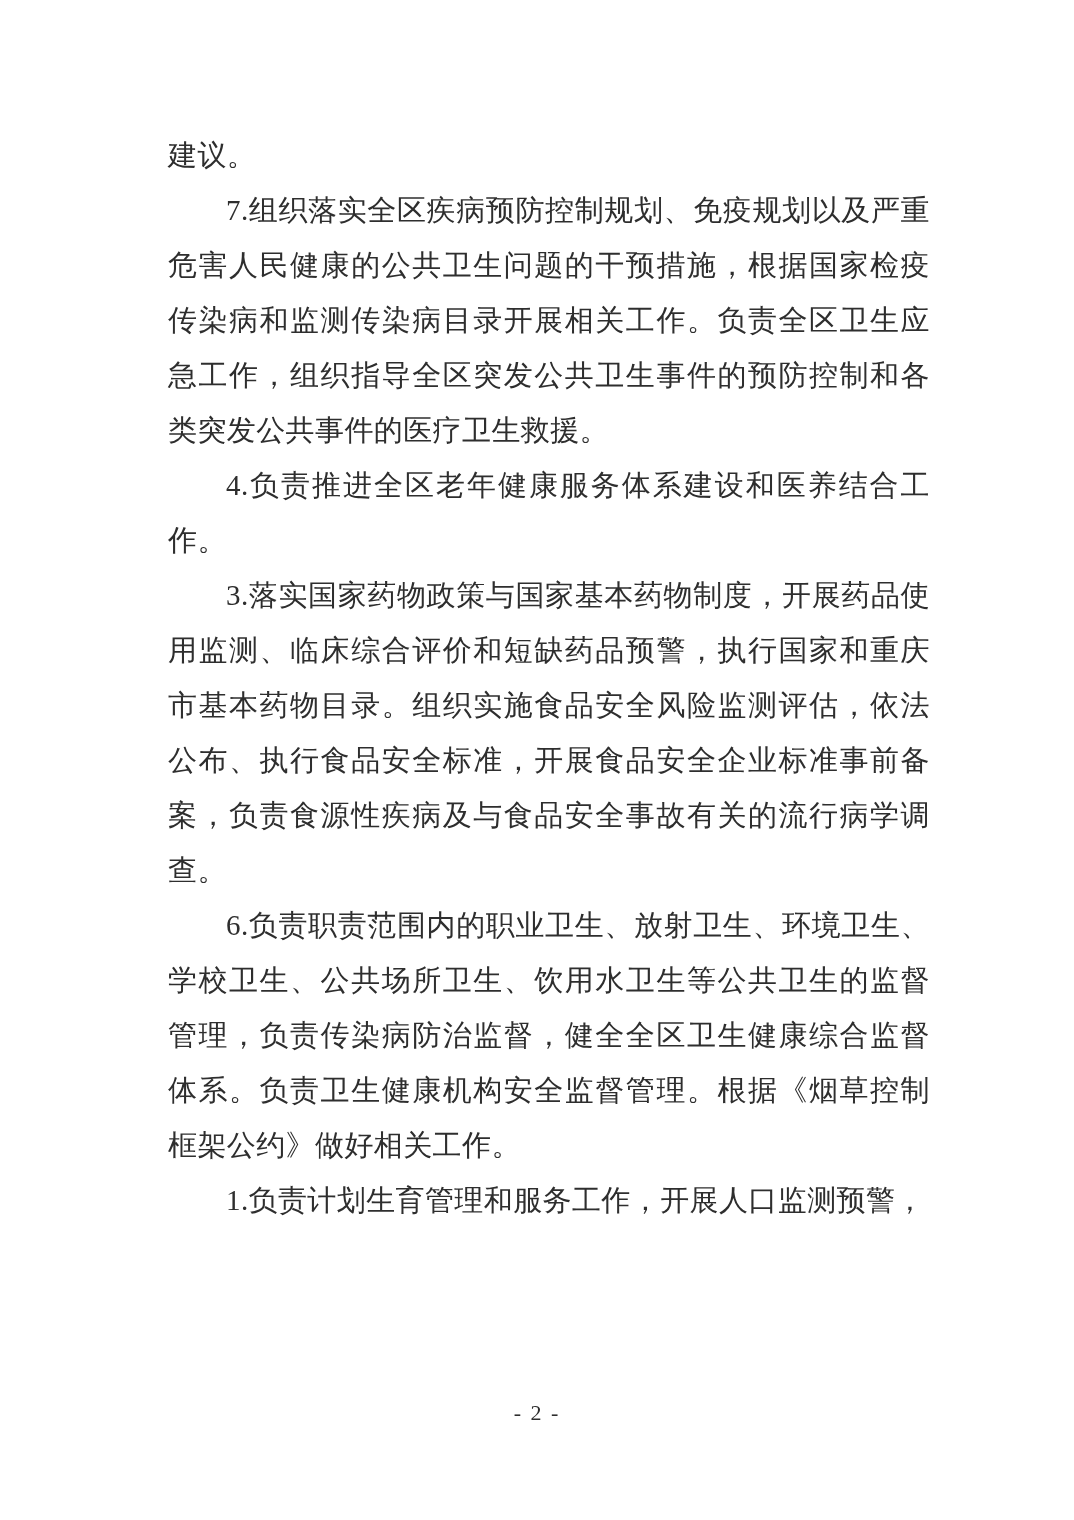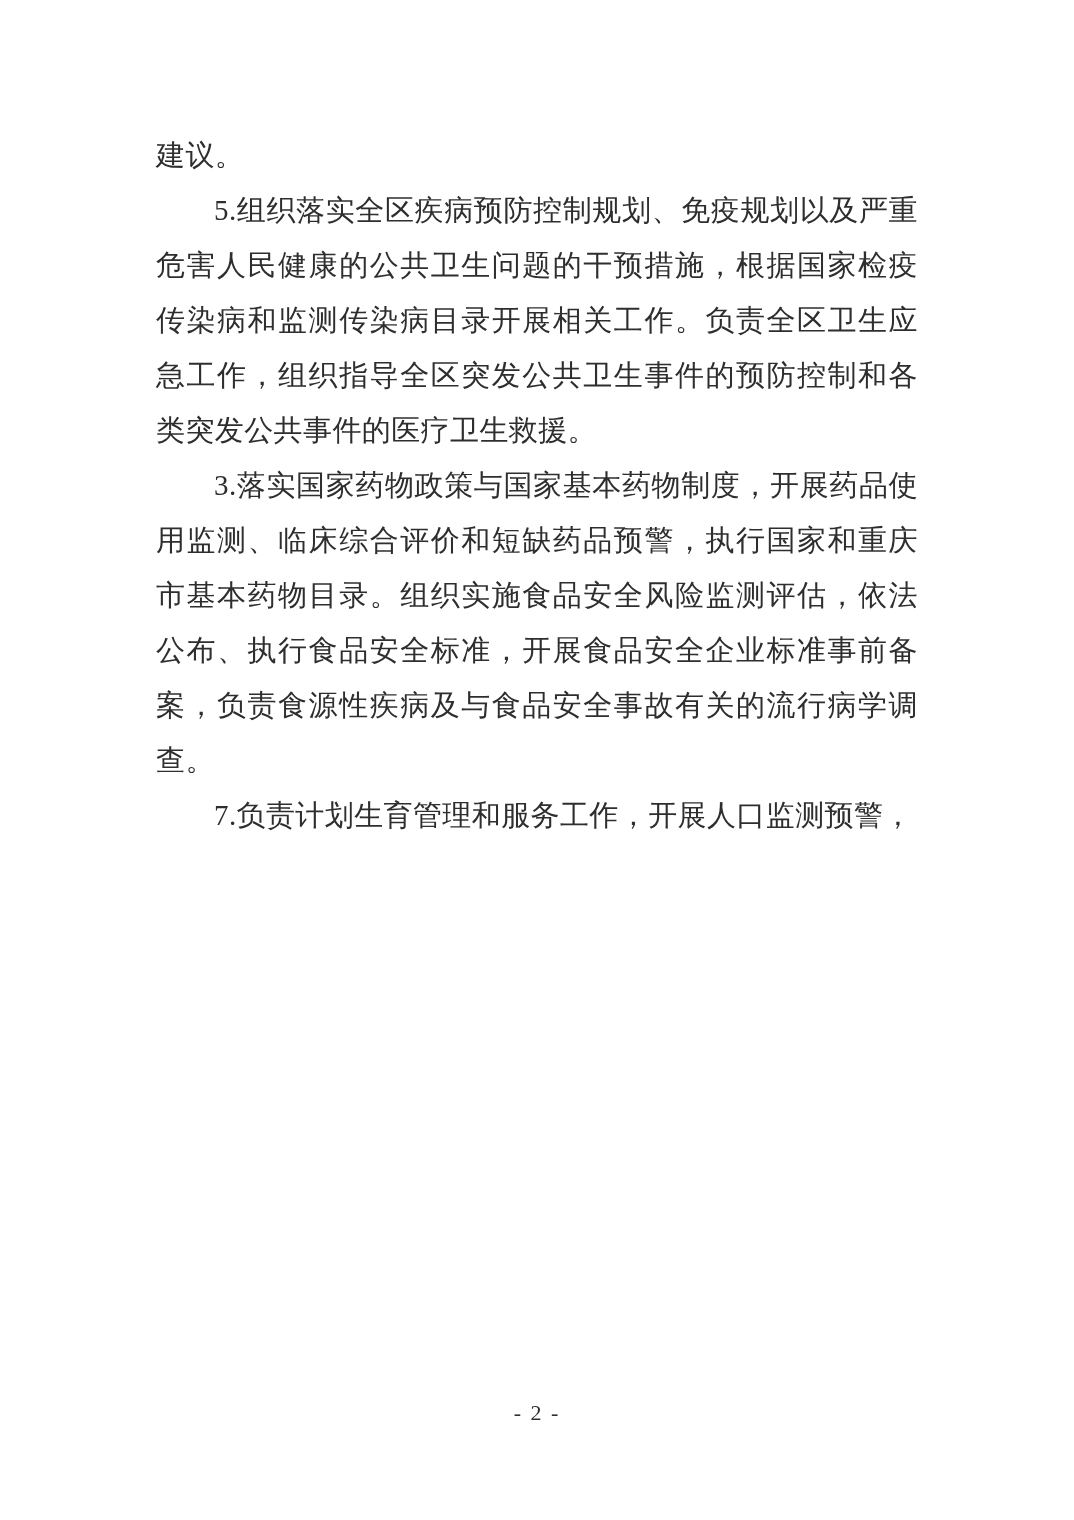--- a/index.html
+++ b/index.html
@@ -10,21 +10,21 @@
   .page {
     position: relative;
     width: 1074px;
     height: 1520px;
     background: #ffffff;
     overflow: hidden;
     font-family: "Liberation Serif", "DejaVu Serif", serif;
   }
   .content {
     position: absolute;
-    left: 156px;
+    left: 168px;
     top: 128px;
     width: 762px;
   }
   .para {
     margin: 0;
     font-size: 29px;
     line-height: 55px;
     color: #2e2e2e;
     text-align: justify;
     text-indent: 2em;
@@ -47,20 +47,22 @@
     letter-spacing: 2px;
     font-family: "Liberation Serif", "DejaVu Serif", serif;
   }
 </style>
 </head>
 <body>
 
 <div class="page">
   <div class="content">
     <p class="para continuation">建议。</p>
-    <p class="para">5.组织落实全区疾病预防控制规划、免疫规划以及严重危害人民健康的公共卫生问题的干预措施，根据国家检疫传染病和监测传染病目录开展相关工作。负责全区卫生应急工作，组织指导全区突发公共卫生事件的预防控制和各类突发公共事件的医疗卫生救援。</p>
+    <p class="para">7.组织落实全区疾病预防控制规划、免疫规划以及严重危害人民健康的公共卫生问题的干预措施，根据国家检疫传染病和监测传染病目录开展相关工作。负责全区卫生应急工作，组织指导全区突发公共卫生事件的预防控制和各类突发公共事件的医疗卫生救援。</p>
+    <p class="para">4.负责推进全区老年健康服务体系建设和医养结合工作。</p>
     <p class="para">3.落实国家药物政策与国家基本药物制度，开展药品使用监测、临床综合评价和短缺药品预警，执行国家和重庆市基本药物目录。组织实施食品安全风险监测评估，依法公布、执行食品安全标准，开展食品安全企业标准事前备案，负责食源性疾病及与食品安全事故有关的流行病学调查。</p>
-    <p class="para">7.负责计划生育管理和服务工作，开展人口监测预警，</p>
+    <p class="para">6.负责职责范围内的职业卫生、放射卫生、环境卫生、学校卫生、公共场所卫生、饮用水卫生等公共卫生的监督管理，负责传染病防治监督，健全全区卫生健康综合监督体系。负责卫生健康机构安全监督管理。根据《烟草控制框架公约》做好相关工作。</p>
+    <p class="para">1.负责计划生育管理和服务工作，开展人口监测预警，</p>
   </div>
   <div class="footer">
     <span class="page-number">- 2 -</span>
   </div>
 </div>
 
 </body></html>

